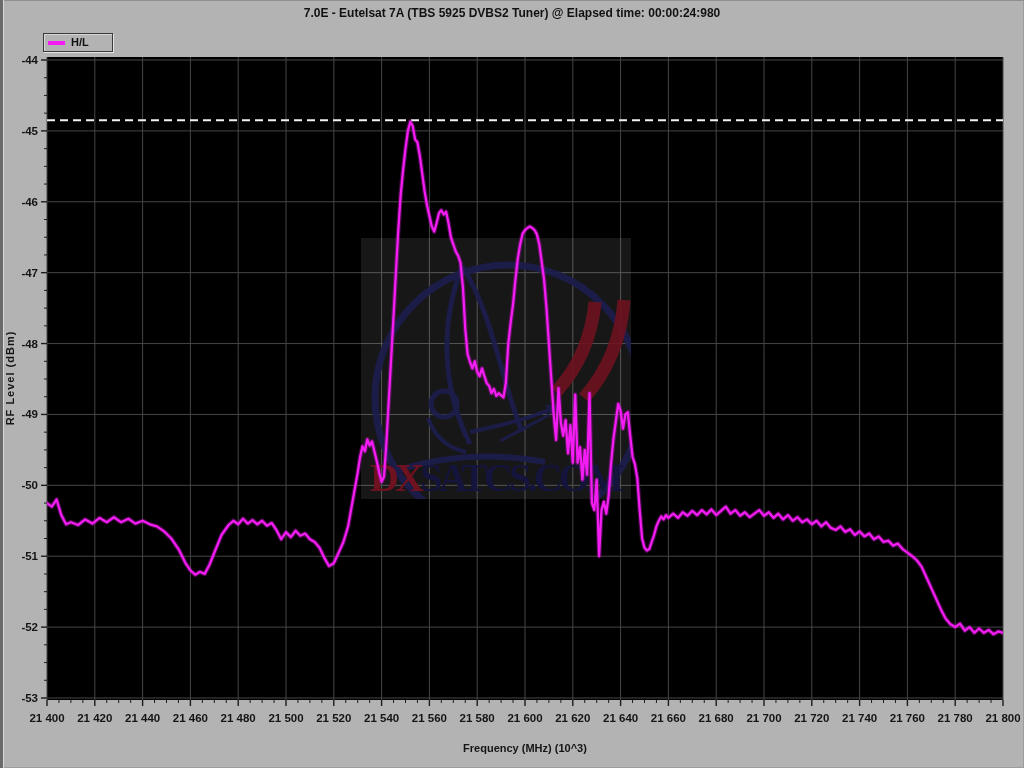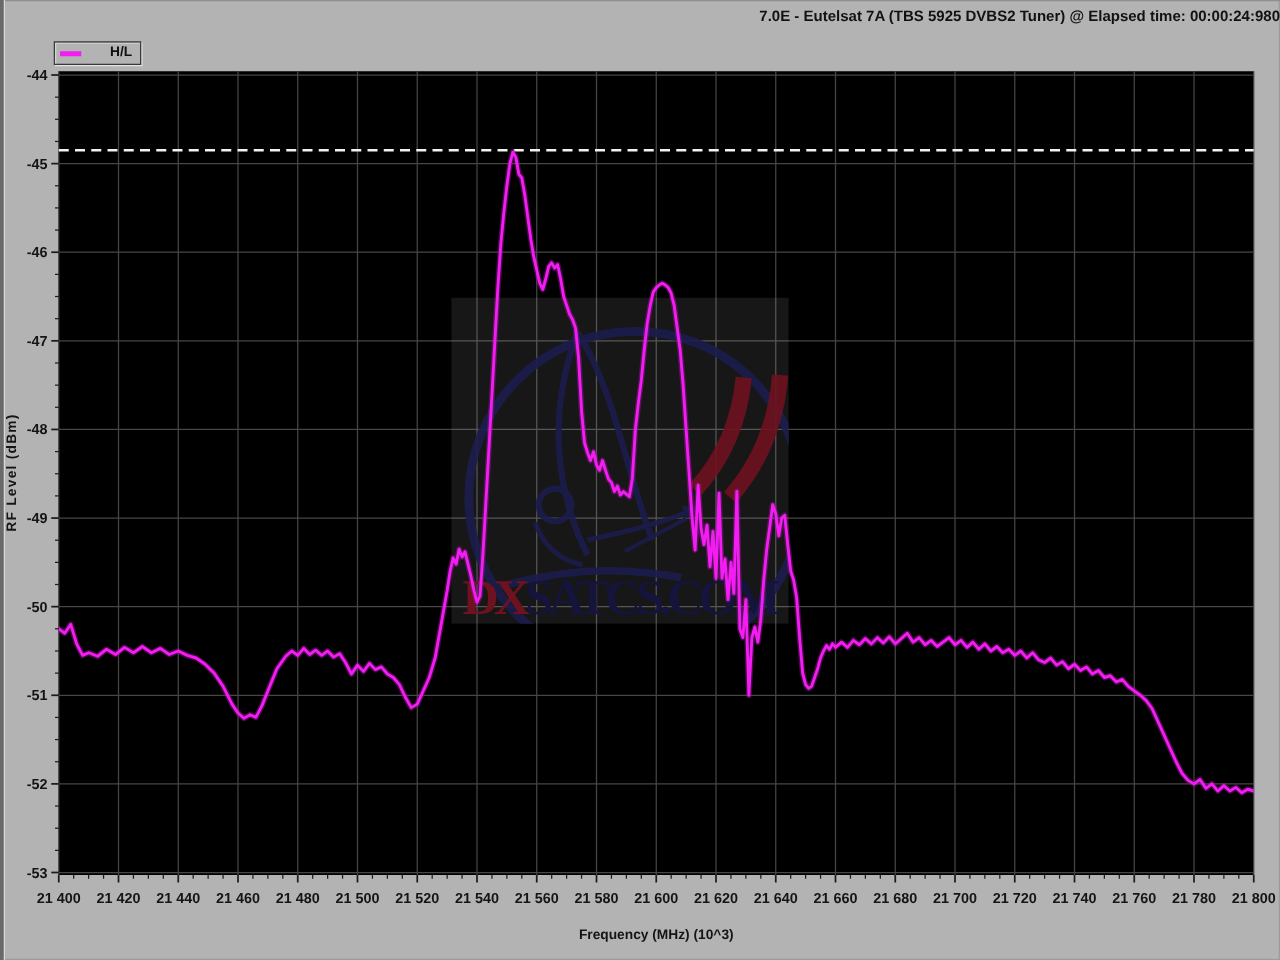--- a/index.html
+++ b/index.html
@@ -9,28 +9,28 @@
     font-family:"Liberation Sans",sans-serif;
     position:relative;overflow:hidden;
   }
   #frame{
     position:absolute;left:0;top:0;width:1024px;height:768px;
     box-shadow:inset 3px 0 0 #6a6a6a, inset 4px 0 0 #d9d9d9,
                inset 0 1px 0 #8f8f8f, inset -1px 0 0 #9c9c9c, inset 0 -1px 0 #9c9c9c;
   }
   #title{
     position:absolute;left:0;top:6px;width:1024px;
-    text-align:right;font-size:12px;font-weight:bold;color:#121212;
+    text-align:center;font-size:12px;font-weight:bold;color:#121212;
     letter-spacing:0px;
   }
   #legend{
     position:absolute;left:43px;top:33px;width:60px;height:17px;
     background:#b3b3b3;border:1px solid #3a3a3a;
     box-shadow:1px 1px 0 rgba(240,240,240,.8), inset 1px 1px 0 rgba(255,255,255,.45);
-    display:flex;align-items:center;gap:23px;padding:0 4px;
+    display:flex;align-items:center;gap:6px;padding:0 4px;
   }
   #legend .swatch{width:17px;height:4px;}
   #legend .lab{font-size:11px;font-weight:bold;color:#101010;line-height:1;}
   #ylabel{
     position:absolute;left:-60px;top:372px;width:140px;text-align:center;
     transform:rotate(-90deg);transform-origin:center;
     font-size:11px;font-weight:bold;color:#151515;letter-spacing:1px;
   }
   #xlabel{
     position:absolute;left:0;top:742px;width:1050px;text-align:center;

